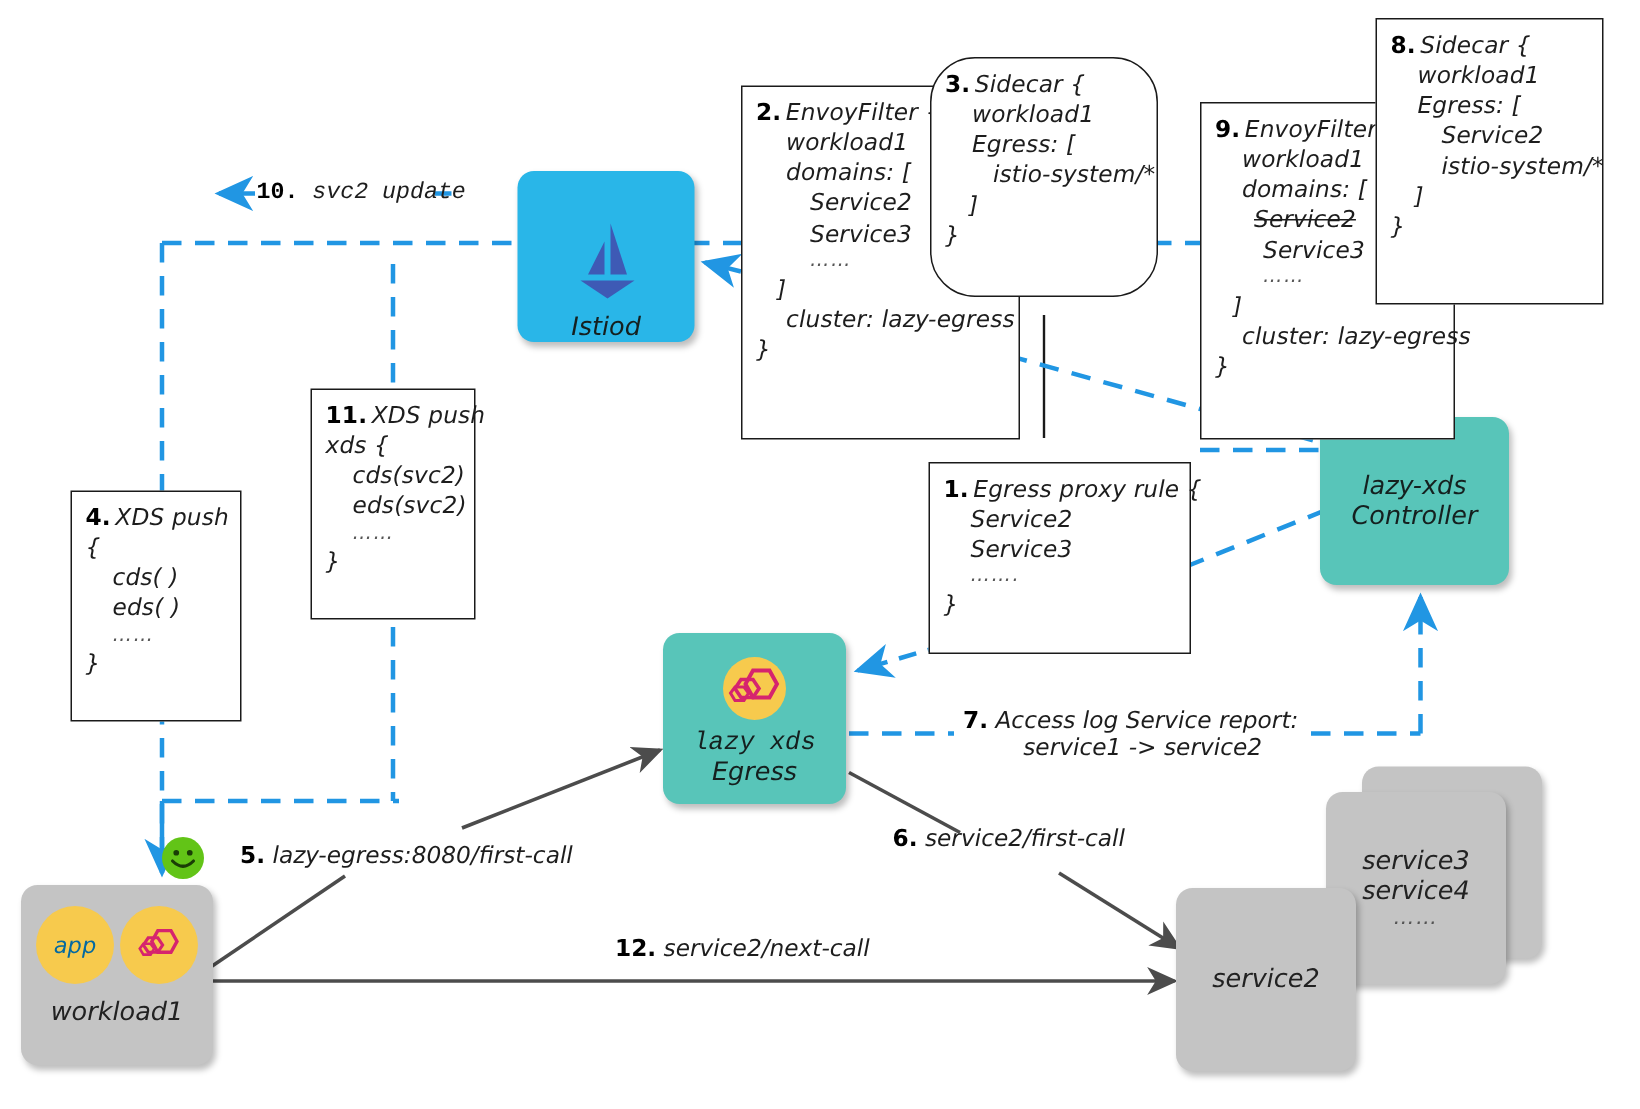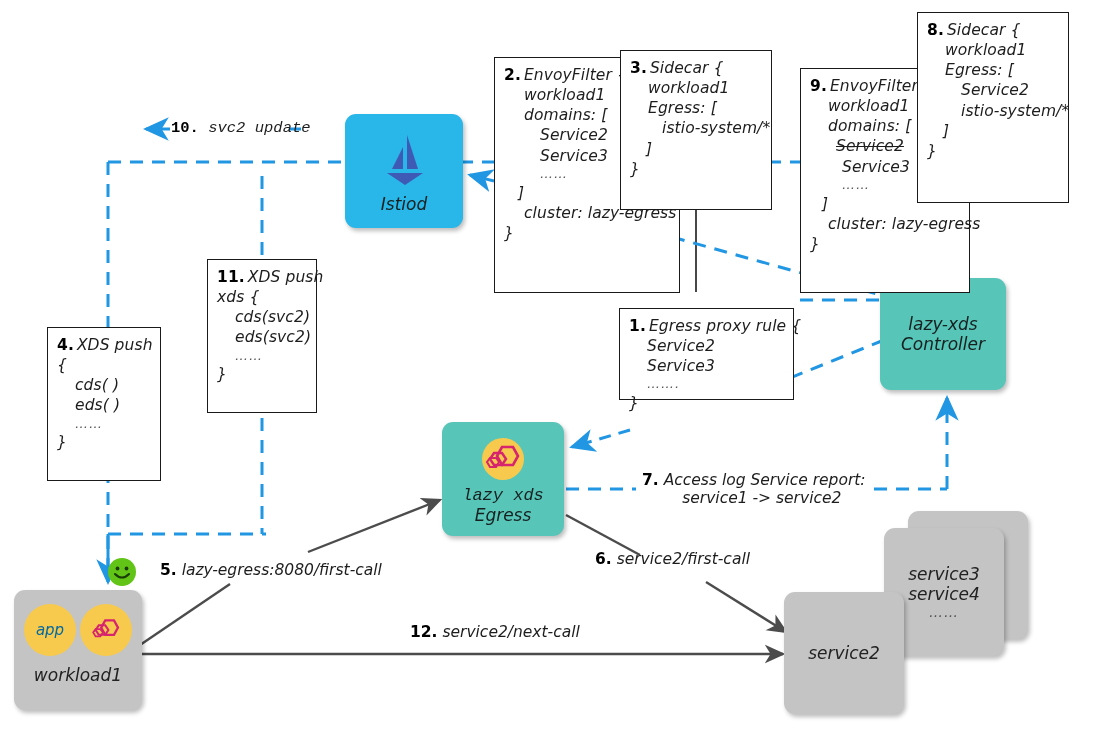--- a/index.html
+++ b/index.html
@@ -21,21 +21,21 @@
   .specbox .ln{white-space:pre;}
   .strike{text-decoration:line-through;}
 
   
   .round{
     border-radius:11px;
     display:flex;flex-direction:column;align-items:center;justify-content:center;
     font-style:italic;color:#15201f;text-align:center;
     box-shadow:2px 3px 4px rgba(0,0,0,.26);
   }
-  .istiod{background:#29b6e8;}
+  .istiod{background:#29b6e8;justify-content:flex-end;}
   .teal{background:#58c5b9;}
   .grey{background:#c4c4c4;color:#222;}
 
   .lbl{position:absolute;font-style:italic;color:#1d1d1d;font-size:15.5px;white-space:nowrap;}
   .lbl b{font-style:normal;font-weight:bold;color:#000;}
   .ctr{text-align:center;}
 
   .nodelabel{font-style:italic;}
 </style>
 </head>
@@ -154,21 +154,21 @@
     <div class="ln" style="padding-left:20px;">workload1</div>
     <div class="ln" style="padding-left:20px;">domains: [</div>
     <div class="ln" style="padding-left:36px;">Service2</div>
     <div class="ln" style="padding-left:36px;">Service3</div>
     <div class="ln" style="padding-left:36px;font-size:13px;letter-spacing:1px;color:#555;">……</div>
     <div class="ln" style="padding-left:14px;">]</div>
     <div class="ln" style="padding-left:20px;">cluster: lazy-egress</div>
     <div class="ln">}</div>
   </div>
 
-  <div class="node specbox" style="left:620px;top:50px;width:152px;height:160px;">
+  <div class="node specbox" style="left:620px;top:38px;width:152px;height:160px;border-radius:30px;">
     <div class="ln"><span class="num">3.</span><span>Sidecar {</span></div>
     <div class="ln" style="padding-left:18px;">workload1</div>
     <div class="ln" style="padding-left:18px;">Egress: [</div>
     <div class="ln" style="padding-left:32px;">istio-system/*</div>
     <div class="ln" style="padding-left:16px;">]</div>
     <div class="ln">}</div>
   </div>
 
   <div class="node specbox" style="left:800px;top:68px;width:170px;height:225px;">
     <div class="ln"><span class="num">9.</span><span>EnvoyFilter {</span></div>
@@ -185,21 +185,21 @@
   <div class="node specbox" style="left:917px;top:12px;width:152px;height:191px;">
     <div class="ln"><span class="num">8.</span><span>Sidecar {</span></div>
     <div class="ln" style="padding-left:18px;">workload1</div>
     <div class="ln" style="padding-left:18px;">Egress: [</div>
     <div class="ln" style="padding-left:34px;">Service2</div>
     <div class="ln" style="padding-left:34px;">istio-system/*</div>
     <div class="ln" style="padding-left:16px;">]</div>
     <div class="ln">}</div>
   </div>
 
-  <div class="node specbox" style="left:619px;top:308px;width:175px;height:92px;">
+  <div class="node specbox" style="left:619px;top:308px;width:175px;height:128px;">
     <div class="ln"><span class="num">1.</span><span>Egress proxy rule {</span></div>
     <div class="ln" style="padding-left:18px;">Service2</div>
     <div class="ln" style="padding-left:18px;">Service3</div>
     <div class="ln" style="padding-left:18px;font-size:13px;letter-spacing:1px;color:#555;">…….</div>
     <div class="ln">}</div>
   </div>
 
   <div class="node specbox" style="left:47px;top:327px;width:114px;height:154px;">
     <div class="ln"><span class="num">4.</span><span>XDS push</span></div>
     <div class="ln">{</div>

